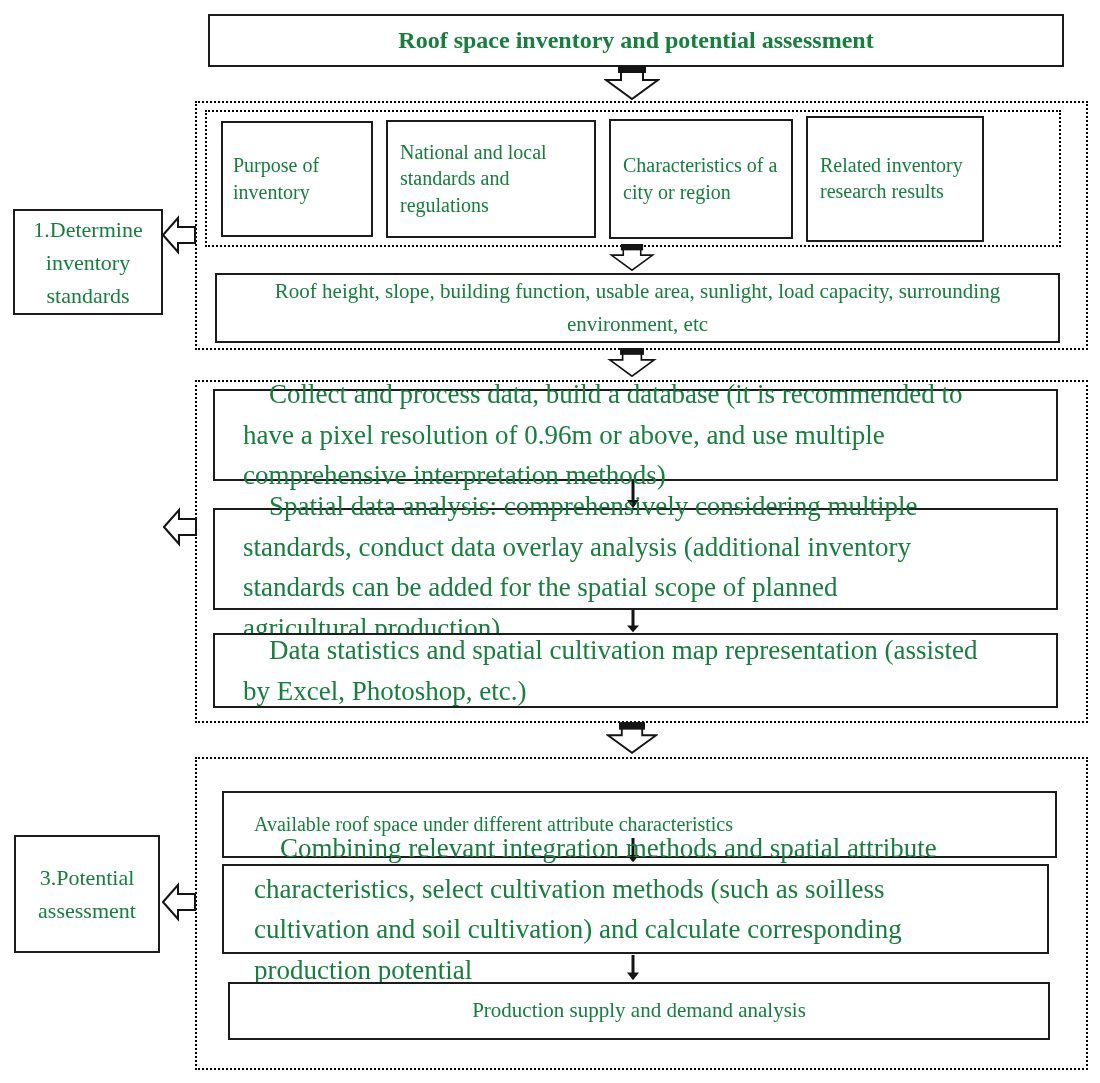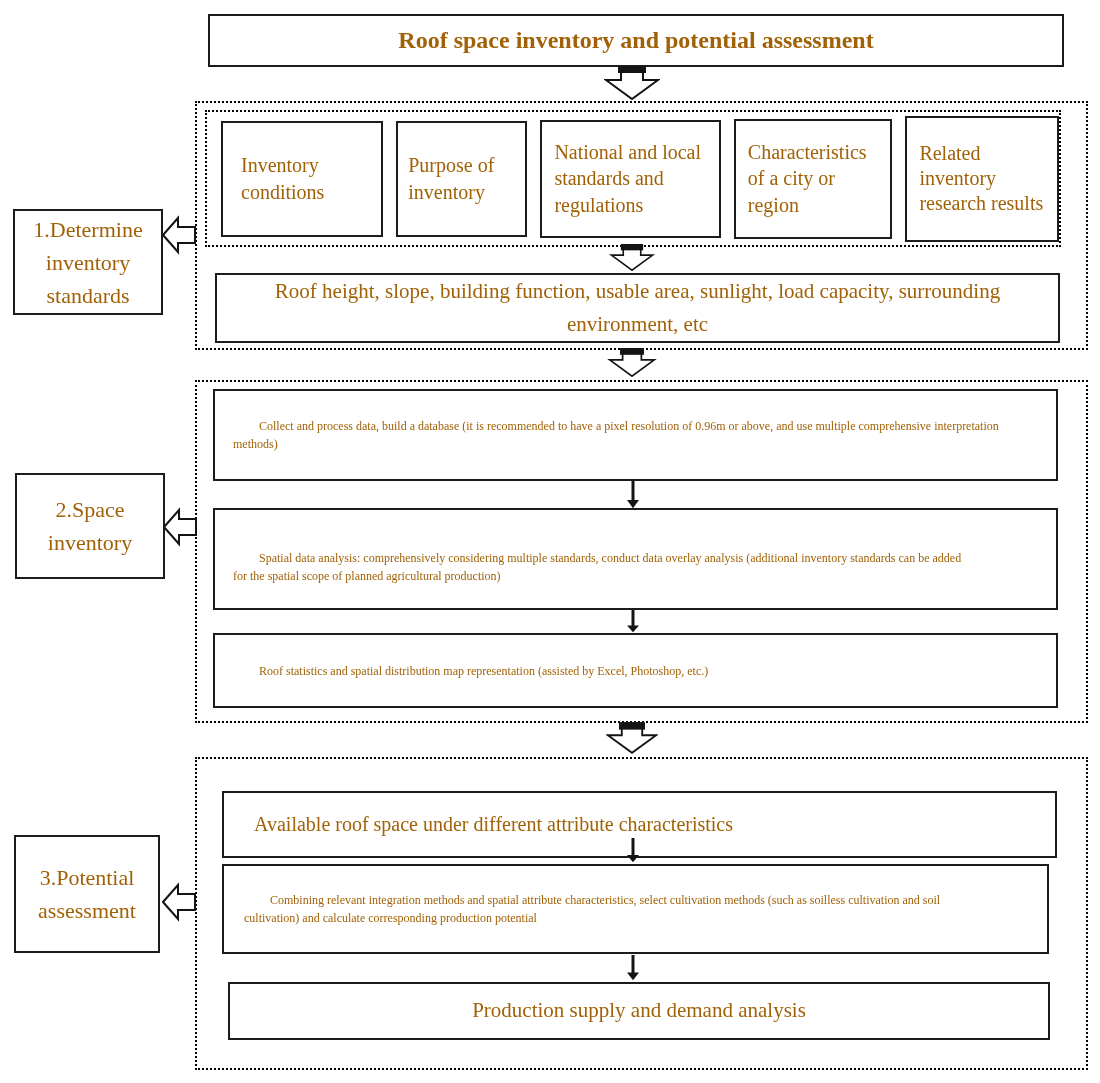--- a/index.html
+++ b/index.html
@@ -1,51 +1,48 @@
 <!DOCTYPE html>
 <html><head>
 <meta charset="utf-8">
 <style>
   html,body{margin:0;padding:0;background:#ffffff;}
   .canvas{
     position:relative;width:1100px;height:1083px;background:#ffffff;
-    font-family:"Liberation Serif","DejaVu Serif",serif;color:#a16207;
+    font-family:"Liberation Serif","DejaVu Serif",serif;color:#15803d;
   }
   .abs{position:absolute;box-sizing:border-box;}
   .solid-box{border:2px solid #1c1c1c;background:#ffffff;display:flex;align-items:center;}
   .dotted-box{border:2px dotted #000000;background:transparent;}
   .box-text{margin:0;font-size:20px;line-height:1.32;}
   .title-text{font-size:24px;font-weight:700;text-align:center;width:100%;}
   .center-text{text-align:center;width:100%;}
   .crit{overflow-wrap:break-word;word-wrap:break-word;}
   .label-box{justify-content:center;text-align:center;overflow-wrap:break-word;word-wrap:break-word;}
   .label-text{font-size:22px;line-height:1.5;width:100%;}
-  .para{font-size:12px;line-height:1.5;text-indent:26px;margin:4px;}
+  .para{font-size:27px;line-height:1.5;text-indent:26px;margin:14px;}
   svg{display:block;}
 </style>
 </head>
 <body>
 
 <div class="canvas">
 
   <div class="abs solid-box" style="left:208px;top:14px;width:856px;height:53px;">
     <span class="title-text">Roof space inventory and potential assessment</span>
   </div>
 
   <svg class="abs" style="left:604px;top:66px;" width="56" height="34" viewBox="0 0 56 34">
     <polygon points="17,1 39,1 39,14 54,14 28,33 2,14 17,14" fill="#ffffff" stroke="#141414" stroke-width="2"></polygon>
     <rect x="14" y="0" width="28" height="7" fill="#141414"></rect>
   </svg>
 
   <div class="abs dotted-box" style="left:195px;top:101px;width:893px;height:249px;"></div>
 
   <div class="abs dotted-box" style="left:205px;top:110px;width:856px;height:137px;display:flex;align-items:center;gap:13px;padding-left:14px;">
-    <div class="solid-box crit" style="width:146px;height:112px;padding:0 18px;">
-      <p class="box-text">Inventory conditions</p>
-    </div>
     <div class="solid-box crit" style="width:128px;height:112px;padding:0 10px;">
       <p class="box-text">Purpose of inventory</p>
     </div>
     <div class="solid-box crit" style="width:182px;height:114px;padding:0 12px;">
       <p class="box-text">National and local standards and regulations</p>
     </div>
     <div class="solid-box crit" style="width:156px;height:116px;padding:0 12px;">
       <p class="box-text">Characteristics of a city or region</p>
     </div>
     <div class="solid-box crit" style="width:150px;height:122px;padding:0 12px;">
@@ -88,26 +85,23 @@
   <div class="abs solid-box" style="left:213px;top:508px;width:845px;height:102px;padding:20px 83px 4px 14px;">
     <p class="para">Spatial data analysis: comprehensively considering multiple standards, conduct data overlay analysis (additional inventory standards can be added for the spatial scope of planned agricultural production)</p>
   </div>
 
   <svg class="abs" style="left:625px;top:610px;" width="16" height="23" viewBox="0 0 16 34" preserveAspectRatio="none">
     <line x1="8" y1="0" x2="8" y2="25" stroke="#141414" stroke-width="3"></line>
     <polygon points="2,23 14,23 8,33" fill="#141414"></polygon>
   </svg>
 
   <div class="abs solid-box" style="left:213px;top:633px;width:845px;height:75px;padding:4px 48px 4px 14px;">
-    <p class="para">Roof statistics and spatial distribution map representation (assisted by Excel, Photoshop, etc.)</p>
+    <p class="para">Data statistics and spatial cultivation map representation (assisted by Excel, Photoshop, etc.)</p>
   </div>
 
-  <div class="abs solid-box label-box" style="left:15px;top:473px;width:150px;height:106px;padding:0 14px;">
-    <span class="label-text">2.Space inventory</span>
-  </div>
   <svg class="abs" style="left:163px;top:503px;" width="34" height="48" viewBox="0 0 34 48">
     <polygon points="1,24 16,7 16,16 33,16 33,32 16,32 16,41" fill="#ffffff" stroke="#141414" stroke-width="2"></polygon>
   </svg>
 
   <svg class="abs" style="left:606px;top:722px;" width="52" height="32" viewBox="0 0 56 34">
     <polygon points="17,1 39,1 39,14 54,14 28,33 2,14 17,14" fill="#ffffff" stroke="#141414" stroke-width="2"></polygon>
     <rect x="14" y="0" width="28" height="8" fill="#141414"></rect>
   </svg>
 
   <div class="abs dotted-box" style="left:195px;top:757px;width:893px;height:313px;"></div>

